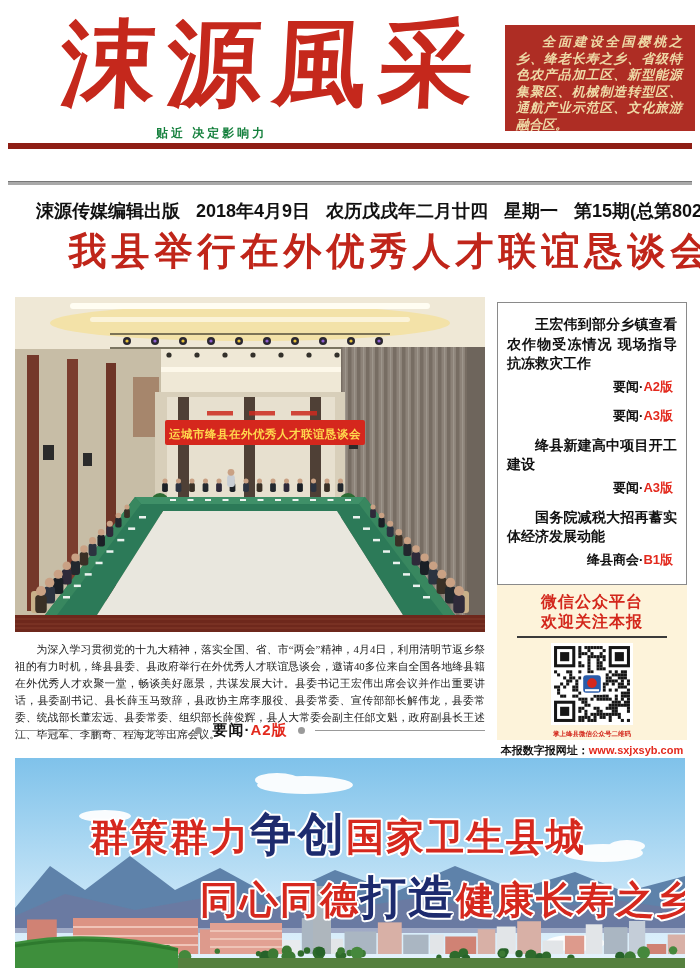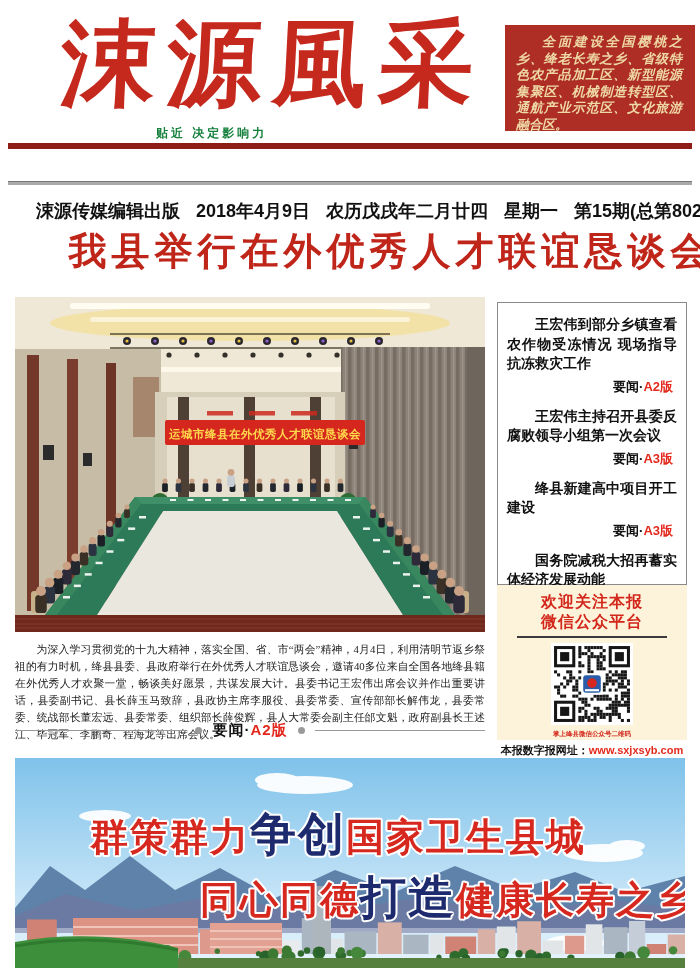--- a/index.html
+++ b/index.html
@@ -297,31 +297,30 @@
     <div class="more-label">
       <span>要闻·</span><span class="pg">A2版</span>
     </div>
     <div class="dot"></div>
     <div class="line"></div>
   </div>
 
   <div class="sidebar">
     <div class="s-title">王宏伟到部分乡镇查看农作物受冻情况  现场指导抗冻救灾工作</div>
     <div class="s-ref"><span>要闻·</span><span class="pg">A2版</span></div>
-    <div class="s-title">王宏伟主持召开县委反腐败领导小组第一次会议</div>
     <div class="s-ref"><span>要闻·</span><span class="pg">A3版</span></div>
     <div class="s-title">绛县新建高中项目开工建设</div>
     <div class="s-ref"><span>要闻·</span><span class="pg">A3版</span></div>
     <div class="s-title">国务院减税大招再蓄实体经济发展动能</div>
     <div class="s-ref"><span>绛县商会·</span><span class="pg">B1版</span></div>
   </div>
 
   <div class="wechat">
+    <div class="w-head">微信公众平台</div>
     <div class="w-head">欢迎关注本报</div>
-    <div class="w-head">微信公众平台</div>
     <div class="w-rule"></div>
     <svg width="82" height="82" viewBox="-1 -1 27 27" style="background:#fff">
       <g id="qr-mods" fill="#161616">
           <rect x="8" y="0" width="1" height="1"></rect>
           <rect x="10" y="0" width="1" height="1"></rect>
           <rect x="11" y="0" width="1" height="1"></rect>
           <rect x="12" y="0" width="1" height="1"></rect>
           <rect x="13" y="0" width="1" height="1"></rect>
           <rect x="14" y="0" width="1" height="1"></rect>
           <rect x="15" y="0" width="1" height="1"></rect>

